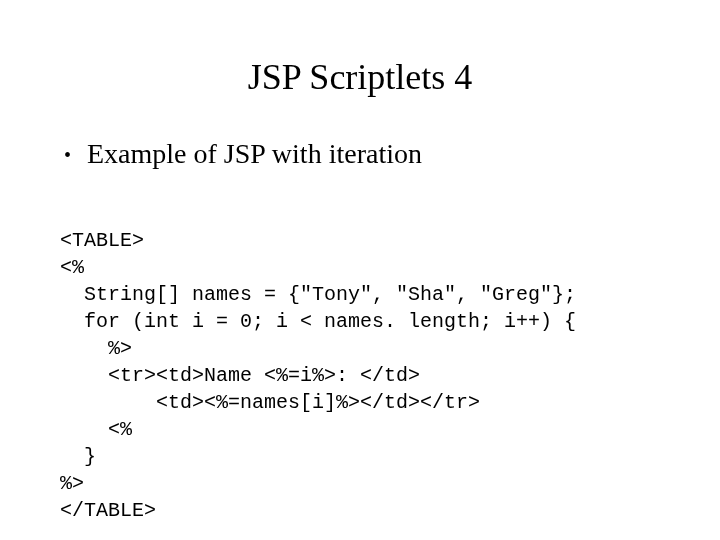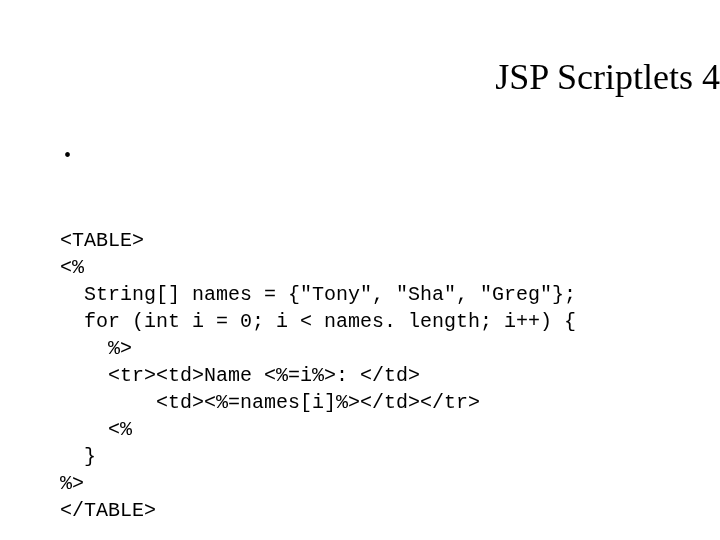--- a/index.html
+++ b/index.html
@@ -12,21 +12,21 @@
     color: #000;
   }
   .slide {
     width: 720px;
     height: 540px;
     position: relative;
     box-sizing: border-box;
   }
   .title {
     font-size: 36px;
-    text-align: right;
+    text-align: center;
     padding-top: 56px;
     font-weight: normal;
   }
   .body {
     padding: 40px 60px 0 60px;
     font-size: 28px;
   }
   .bullet-row {
     display: flex;
     align-items: flex-start;
@@ -47,20 +47,21 @@
 </style>
 </head>
 <body>
 
 <div class="slide">
   <div class="title">JSP Scriptlets 4</div>
 
   <div class="body">
     <div class="bullet-row">
       <span class="bullet-dot">•</span>
+      <span>Example of JSP with iteration</span>
     </div>
 
     <div class="code">
 <span>&lt;TABLE&gt;</span>
 <span>&lt;%</span>
 <span>  String[] names = {"Tony", "Sha", "Greg"};</span>
 <span>  for (int i = 0; i &lt; names. length; i++) {</span>
 <span>    %&gt;</span>
 <span>    &lt;tr&gt;&lt;td&gt;Name &lt;%=i%&gt;: &lt;/td&gt;</span>
 <span>        &lt;td&gt;&lt;%=names[i]%&gt;&lt;/td&gt;&lt;/tr&gt;</span>

